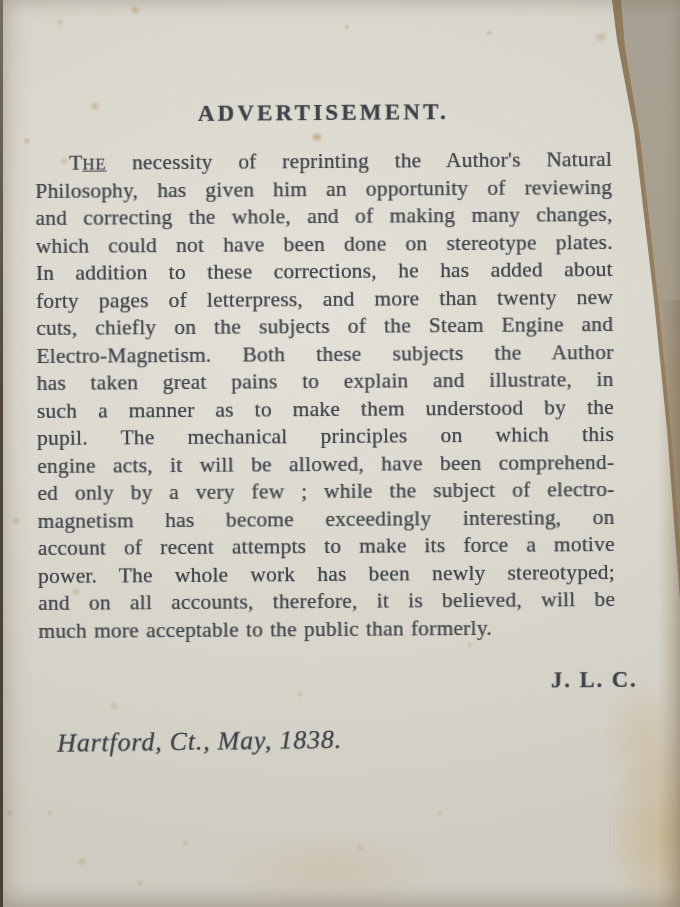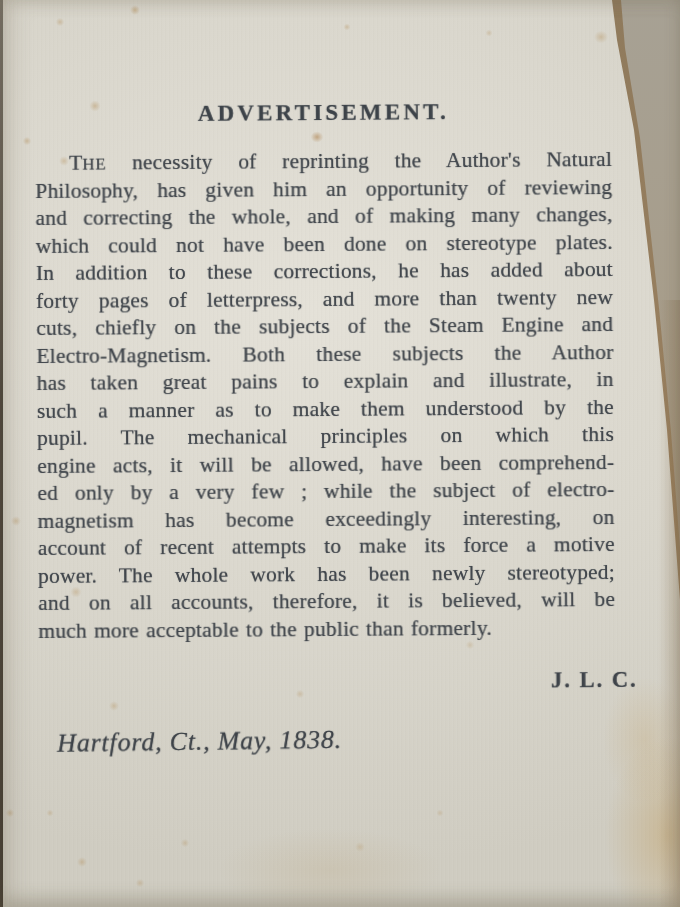--- a/index.html
+++ b/index.html
@@ -109,21 +109,21 @@
     line-height: 27.5px;
     height: 27.5px;
     text-align: justify;
     text-align-last: justify;
     word-spacing: 1.5px;
     letter-spacing: 0.2px;
     white-space: nowrap;
   }
   .line.first { padding-left: 34px; }
   .line.last  { text-align-last: left; }
-  .lead-smallcaps { font-size: 0.78em; letter-spacing: 0.8px; }
+  .lead-smallcaps { font-size: 0.78em; letter-spacing: 0.8px; text-decoration: underline; }
   .signature {
     margin: 26px -22px 0 0;
     font-size: 22.5px;
     letter-spacing: 2px;
     text-align: right;
     font-weight: bold;
     color: #3f444a;
   }
   .dateline {
     margin: 30px 0 0 0;

